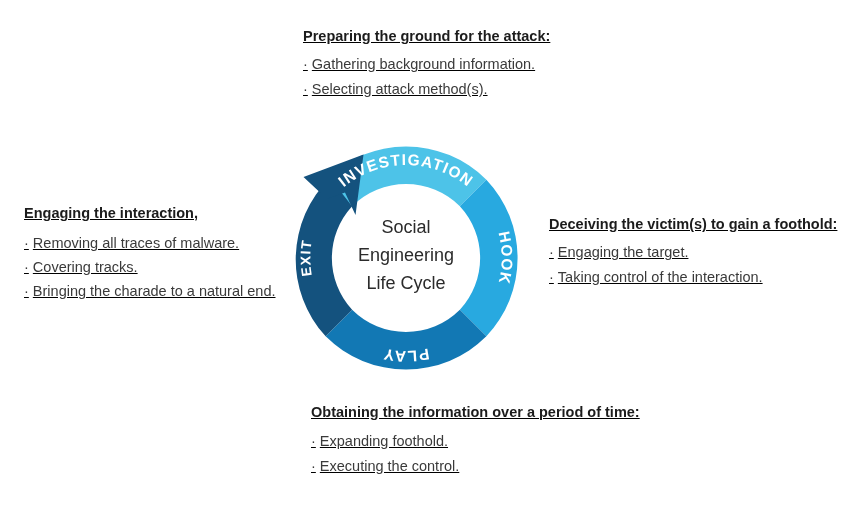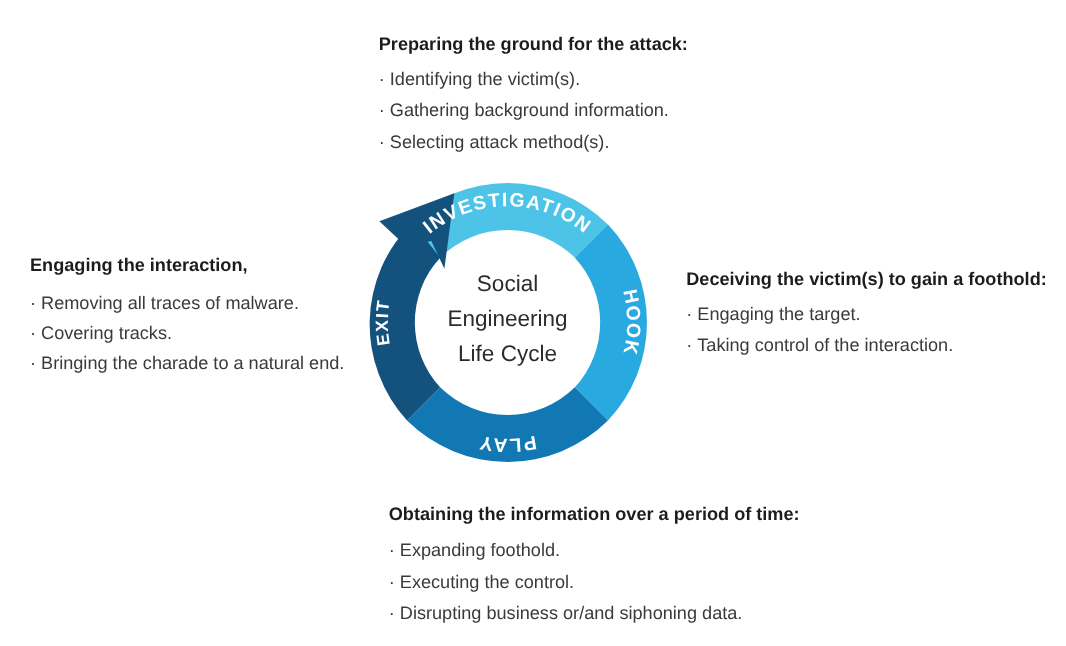--- a/index.html
+++ b/index.html
@@ -11,20 +11,21 @@
     width: 853px;
     height: 517px;
     position: relative;
     font-family: "Liberation Sans", sans-serif;
     -webkit-font-smoothing: antialiased;
     overflow: hidden;
   }
 
   .block {
     position: absolute;
+    text-decoration: underline;
   }
 
   .block-title {
     font-size: 14.5px;
     font-weight: bold;
     color: #1c1c1c;
     line-height: 21px;
     white-space: nowrap;
   }
 
@@ -91,40 +92,38 @@
     fill: #2b2b2b;
     text-anchor: middle;
   }
 </style>
 </head>
 <body>
 
 <div class="block" id="block-investigation">
   <div class="block-title">Preparing the ground for the attack:</div>
   <ul class="bullet-list">
-    <li class="bullet-item"><span class="dot">·</span><span>Identifying the victim(s).</span></li>
     <li class="bullet-item"><span class="dot">·</span><span>Gathering background information.</span></li>
     <li class="bullet-item"><span class="dot">·</span><span>Selecting attack method(s).</span></li>
   </ul>
 </div>
 
 <div class="block" id="block-hook">
   <div class="block-title">Deceiving the victim(s) to gain a foothold:</div>
   <ul class="bullet-list">
     <li class="bullet-item"><span class="dot">·</span><span>Engaging the target.</span></li>
     <li class="bullet-item"><span class="dot">·</span><span>Taking control of the interaction.</span></li>
   </ul>
 </div>
 
 <div class="block" id="block-play">
   <div class="block-title">Obtaining the information over a period of time:</div>
   <ul class="bullet-list">
     <li class="bullet-item"><span class="dot">·</span><span>Expanding foothold.</span></li>
     <li class="bullet-item"><span class="dot">·</span><span>Executing the control.</span></li>
-    <li class="bullet-item"><span class="dot">·</span><span>Disrupting business or/and siphoning data.</span></li>
   </ul>
 </div>
 
 <div class="block" id="block-exit">
   <div class="block-title">Engaging the interaction,</div>
   <ul class="bullet-list">
     <li class="bullet-item"><span class="dot">·</span><span>Removing all traces of malware.</span></li>
     <li class="bullet-item"><span class="dot">·</span><span>Covering tracks.</span></li>
     <li class="bullet-item"><span class="dot">·</span><span>Bringing the charade to a natural end.</span></li>
   </ul>

